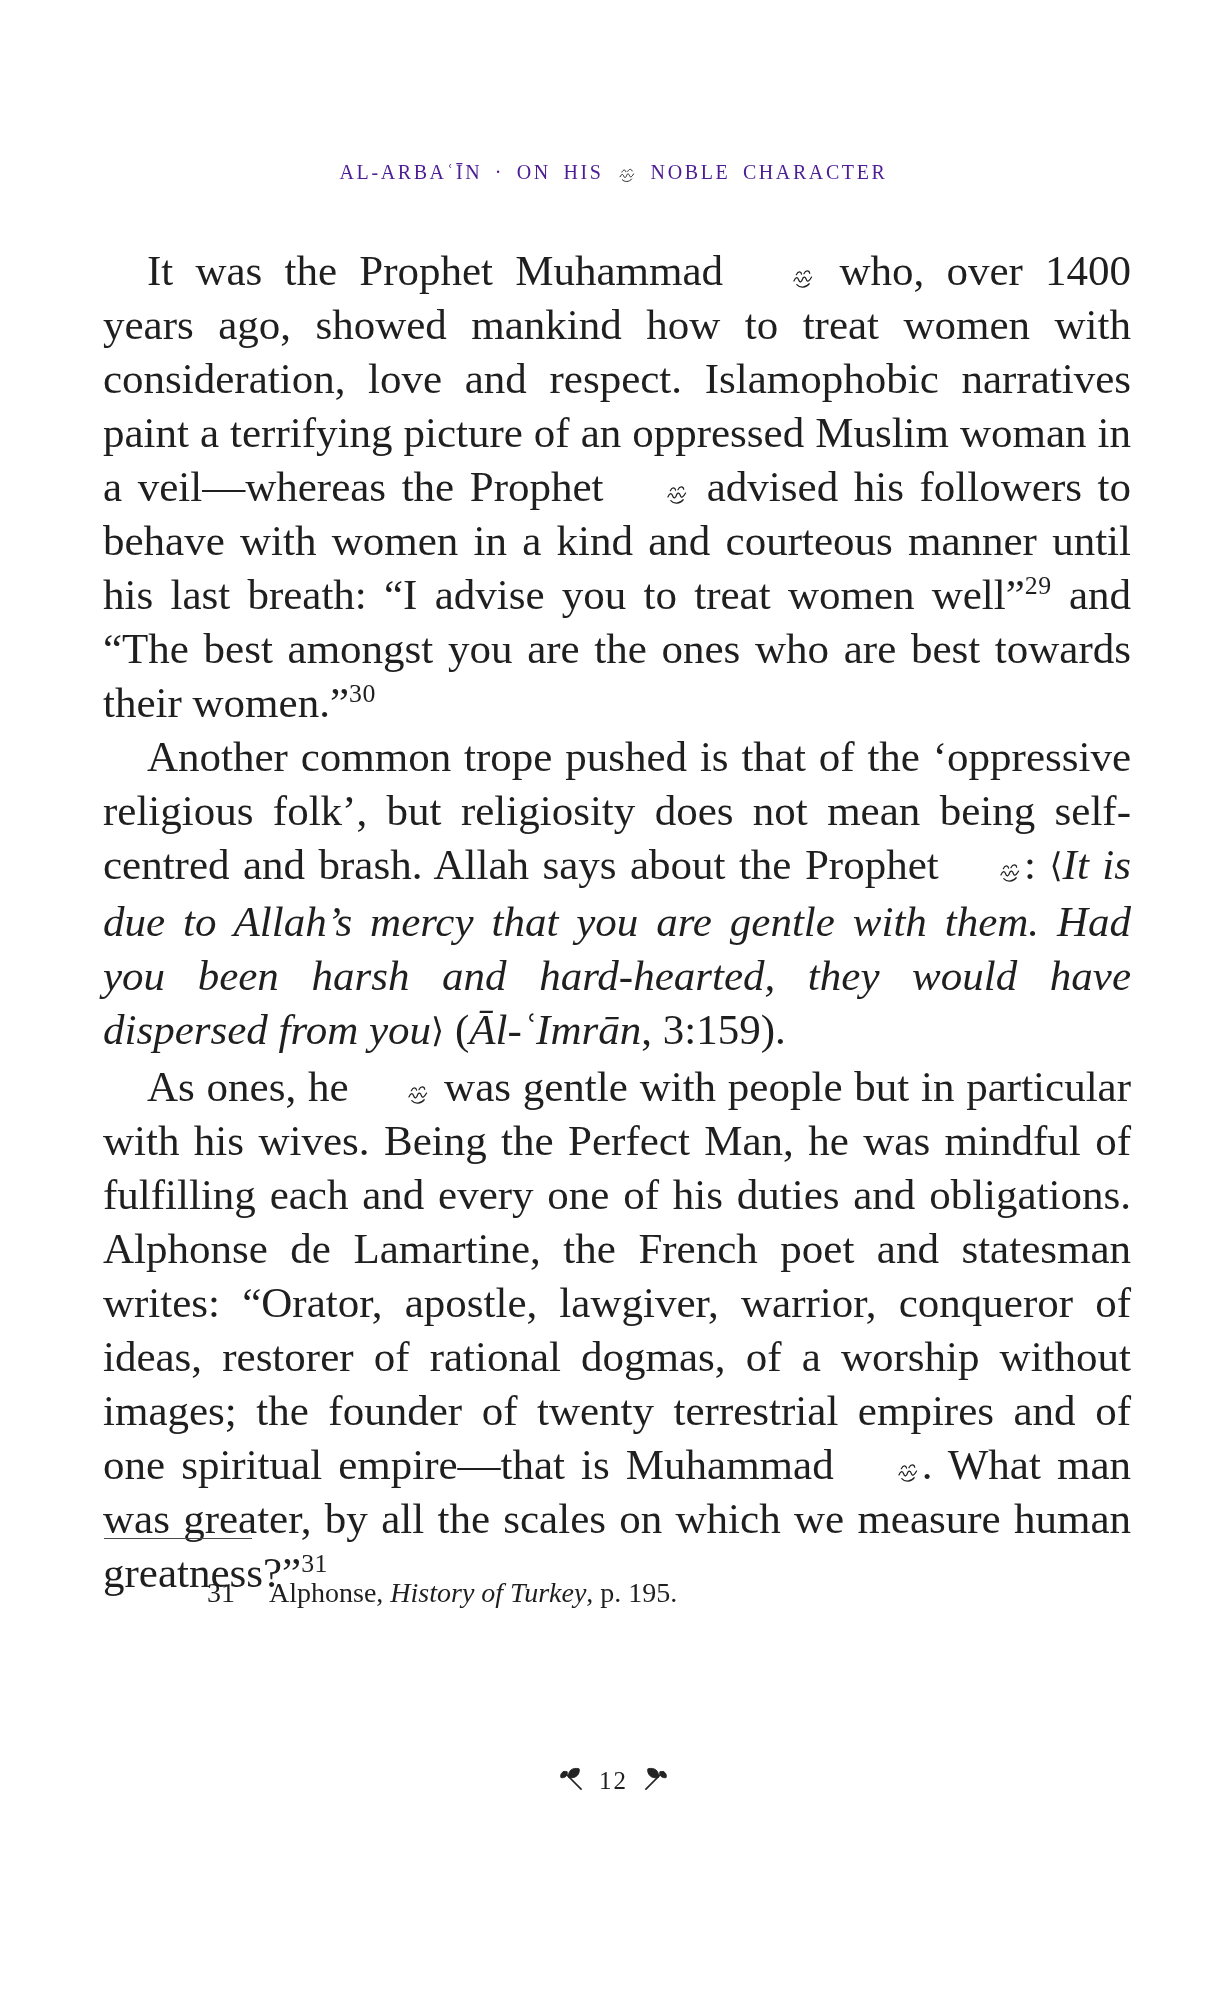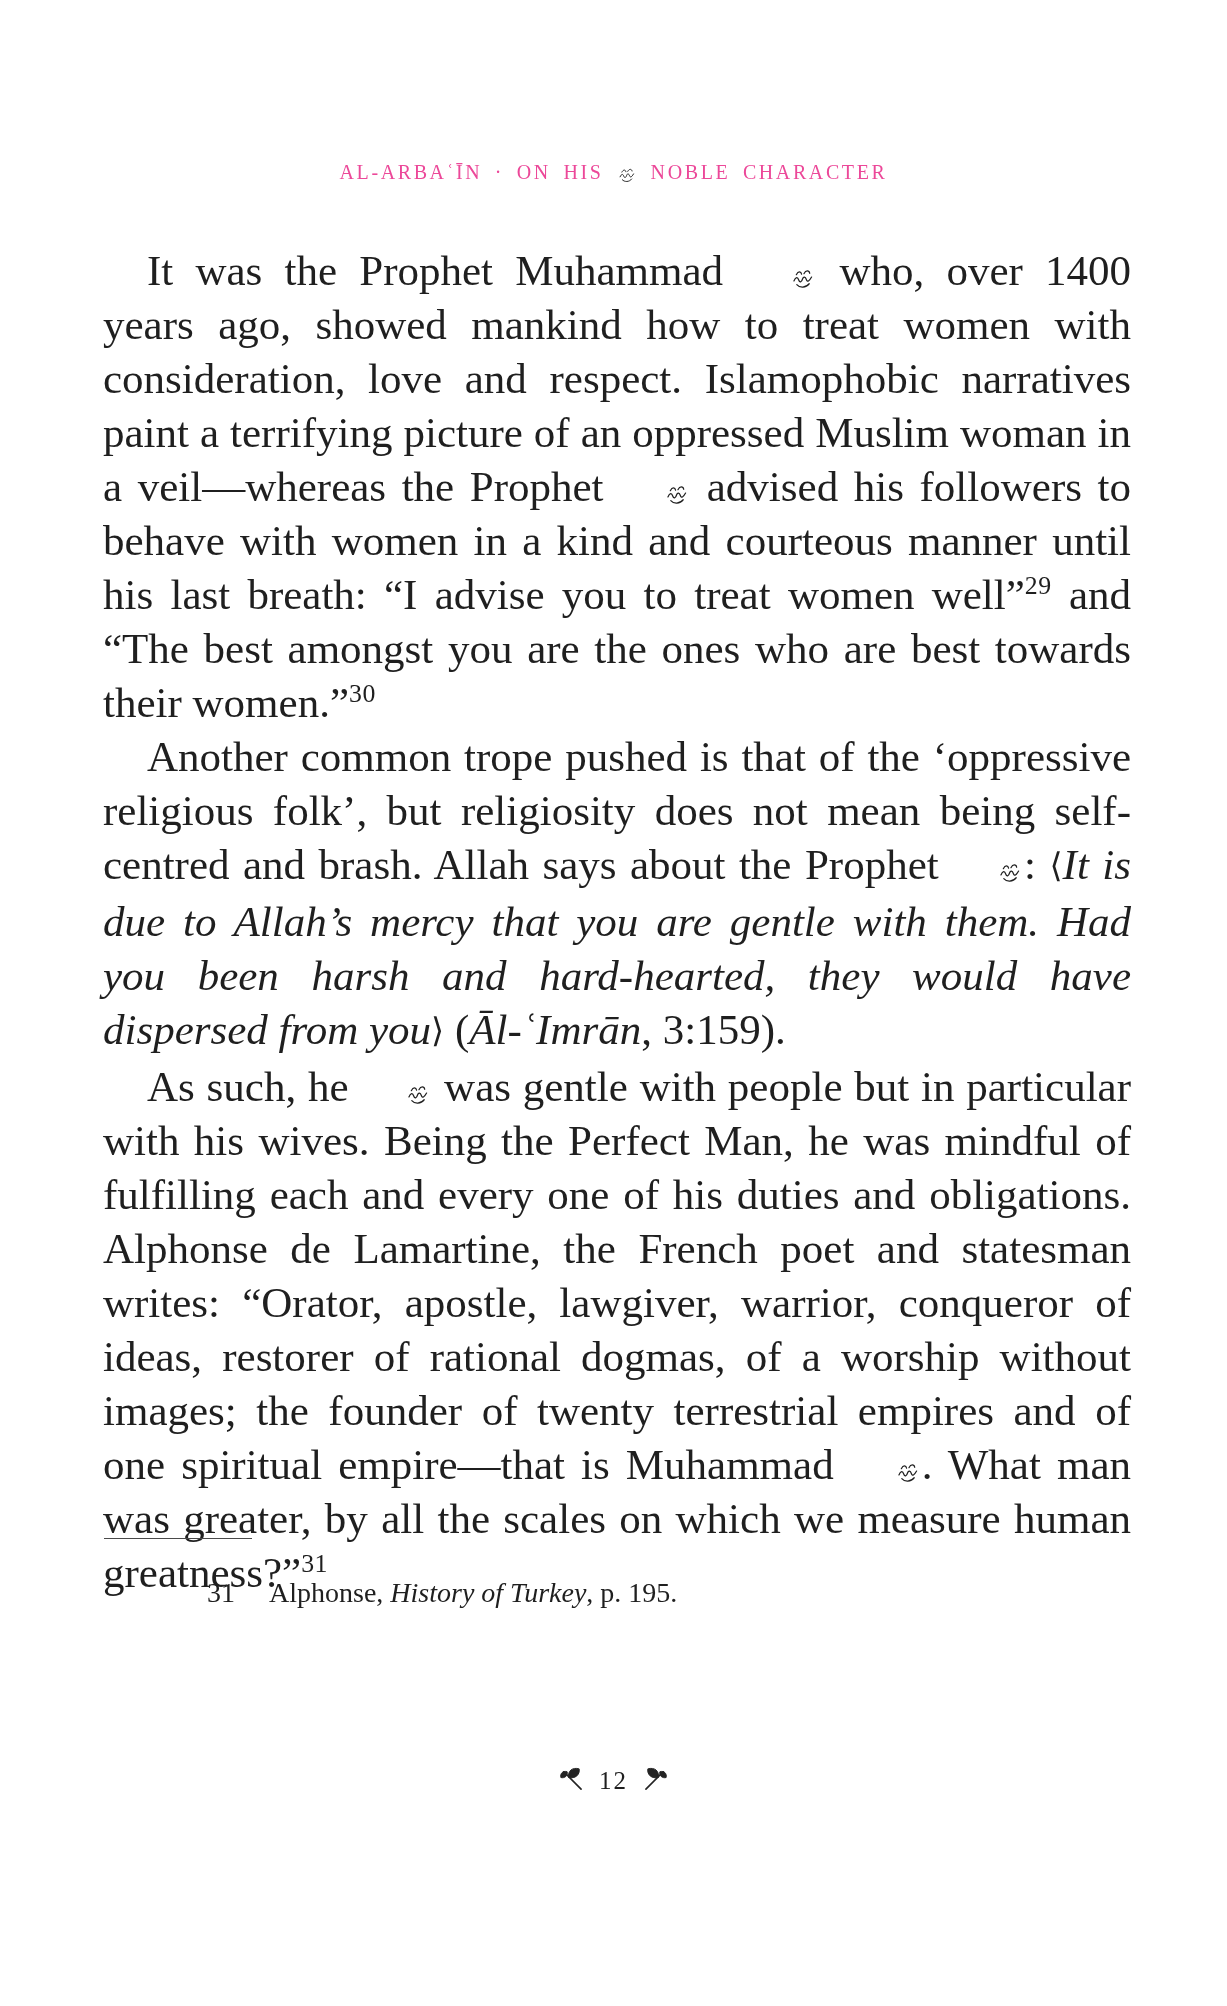--- a/index.html
+++ b/index.html
@@ -12,21 +12,21 @@
     overflow: hidden;
   }
 
   .page-header {
     position: absolute;
     top: 161px; left: 0; width: 100%;
     text-align: center;
     font-size: 20px;
     letter-spacing: 2.6px;
     word-spacing: 5px;
-    color: #ec4899;
+    color: #4c1d95;
     white-space: nowrap;
   }
   .page-header .honorific svg { width: 18px; height: 16px; }
 
   .body-text {
     position: absolute;
     top: 244px; left: 103px; width: 1028px;
     font-size: 43px;
     line-height: 54px;
     text-align: justify;
@@ -109,21 +109,21 @@
           </g>
         </svg></span><span> advised his followers to behave with women in a kind and courteous manner until his last breath: “I advise you to treat women well”</span><sup class="fnref">29</sup><span> and “The best amongst you are the ones who are best towards their women.”</span><sup class="fnref">30</sup></p>
     <p class="para"><span>Another common trope pushed is that of the ‘oppressive religious folk’, but religiosity does not mean being self-centred and brash. Allah says about the Prophet </span><span class="honorific"><svg viewBox="0 0 24 22" width="24" height="21" aria-hidden="true">
           <g fill="none" stroke="#1f1f1f" stroke-width="1.3" stroke-linecap="round">
             <path d="M5 7 C7 3, 10 3.5, 10.5 6.5"></path>
             <path d="M13 6 C15 2, 18.5 2.5, 19 5.5"></path>
             <path d="M2.5 13.5 C4.5 9, 6.5 9.5, 7.5 12.5 C8.5 15.5, 10.5 15, 11.5 11.5 C12.5 8.5, 14.5 9, 15.5 12 C16.5 15, 18.5 14, 21 9.5"></path>
             <path d="M5.5 17.5 C8.5 21, 15 21, 18.5 16.5"></path>
           </g>
         </svg></span><span>: </span><span class="ornament">⟨</span><span class="italic">It is due to Allah’s mercy that you are gentle with them. Had you been harsh and hard-hearted, they would have dispersed from you</span><span class="ornament">⟩</span><span> (</span><span class="italic">Āl-ʿImrān</span><span>, 3:159).</span></p>
-    <p class="para"><span>As such, he </span><span class="honorific"><svg viewBox="0 0 24 22" width="24" height="21" aria-hidden="true">
+    <p class="para"><span>As ones, he </span><span class="honorific"><svg viewBox="0 0 24 22" width="24" height="21" aria-hidden="true">
           <g fill="none" stroke="#1f1f1f" stroke-width="1.3" stroke-linecap="round">
             <path d="M5 7 C7 3, 10 3.5, 10.5 6.5"></path>
             <path d="M13 6 C15 2, 18.5 2.5, 19 5.5"></path>
             <path d="M2.5 13.5 C4.5 9, 6.5 9.5, 7.5 12.5 C8.5 15.5, 10.5 15, 11.5 11.5 C12.5 8.5, 14.5 9, 15.5 12 C16.5 15, 18.5 14, 21 9.5"></path>
             <path d="M5.5 17.5 C8.5 21, 15 21, 18.5 16.5"></path>
           </g>
         </svg></span><span> was gentle with people but in particular with his wives. Being the Perfect Man, he was mindful of fulfilling each and every one of his duties and obligations. Alphonse de Lamartine, the French poet and statesman writes: “Orator, apostle, lawgiver, warrior, conqueror of ideas, restorer of rational dogmas, of a worship without images; the founder of twenty terrestrial empires and of one spiritual empire—that is Muhammad </span><span class="honorific"><svg viewBox="0 0 24 22" width="24" height="21" aria-hidden="true">
           <g fill="none" stroke="#1f1f1f" stroke-width="1.3" stroke-linecap="round">
             <path d="M5 7 C7 3, 10 3.5, 10.5 6.5"></path>
             <path d="M13 6 C15 2, 18.5 2.5, 19 5.5"></path>

